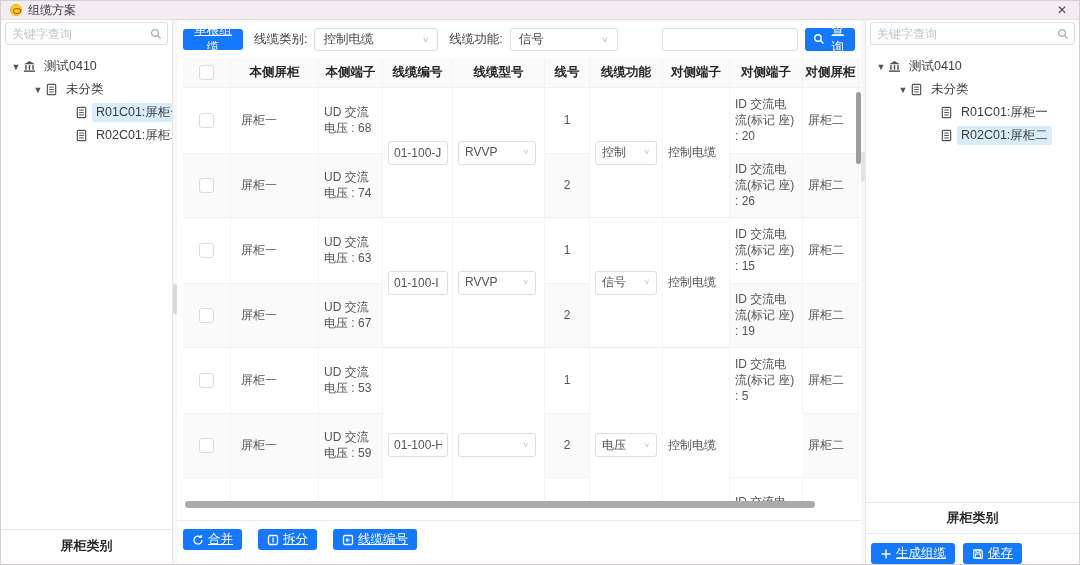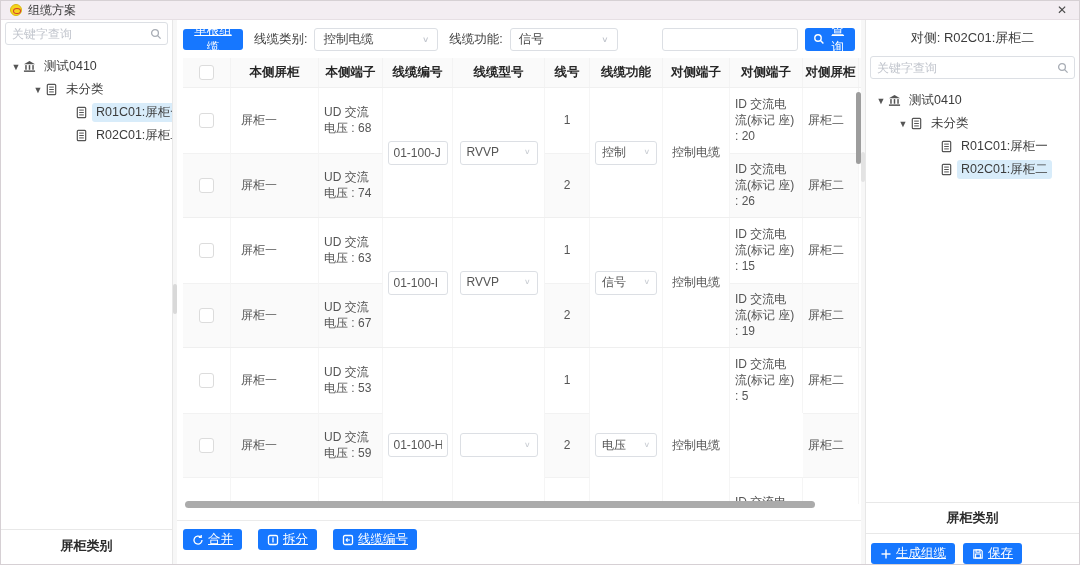--- a/index.html
+++ b/index.html
@@ -60,21 +60,21 @@
   .table-wrap { position:relative; margin:6px 0 0 6px; width:678px; height:452px; overflow:hidden; flex:0 0 452px; }
   .thead { display:grid; height:30px; background:#fafafa; border-bottom:1px solid #f0f0f0; }
   .thead .hc { display:flex; align-items:center; justify-content:center; font-size:12.5px; font-weight:bold; color:#262626; border-right:1px solid #f3f3f3; overflow:hidden; white-space:nowrap; padding:0 3px; }
   .tbody { height:416px; overflow:hidden; }
   .group { display:grid; border-bottom:1px solid #efefef; }
   .cell { display:flex; align-items:center; font-size:12px; color:#555; border-right:1px solid #f5f5f5; padding:0 5px; line-height:1.35; overflow:hidden; }
   .cell.center { justify-content:center; }
   .cell.wrap > span { display:block; width:100%; }
   .cell.stripe { background:#fafafa; }
   .cell.rline { border-top:1px solid #f2f2f2; }
-  .cell.merged { justify-content:center; }
+  .cell.merged { justify-content:flex-start; }
   .checkbox { width:15px; height:15px; border:1px solid #dcdcdc; border-radius:3px; background:#fff; cursor:pointer; }
   .cell-input { width:60px; height:24px; border:1px solid #dcdfe4; border-radius:3px; font-size:12px; color:#555; padding:0 5px; outline:none; font-family:inherit; background:#fff; }
   .mini-select { height:24px; border:1px solid #dcdfe4; border-radius:3px; display:flex; align-items:center; justify-content:space-between; padding:0 6px; font-size:12px; color:#555; background:#fff; cursor:pointer; }
   .mini-select .chev { color:#c8ccd2; font-size:9px; transform:scaleY(.8); }
 
   .vscroll { position:absolute; right:0; top:34px; width:5px; height:72px; background:#9d9d9d; border-radius:3px; }
   .hscroll { position:absolute; left:2px; bottom:2px; width:630px; height:7px; background:#ababab; border-radius:4px; }
 
   .main-footer { border-top:1px solid #ebebeb; margin-top:10px; padding:8px 0 0 6px; display:flex; gap:16px; }
   .bicon { display:inline-flex; width:12px; height:12px; }
@@ -372,24 +372,20 @@
           <span>线缆编号</span>
         </button>
       </div>
     </main>
 
     <div class="splitter sr">
         <span class="grip"></span>
       </div>
 
     <aside class="panel right">
-      <div class="panel-header">
-        <span>对侧:</span>
-        <span>R02C01:屏柜二</span>
-      </div>
       <div class="searchbox">
         <input placeholder="关键字查询" style="">
         <span class="mag">
           <svg width="12" height="12" viewBox="0 0 12 12">
               <circle cx="5" cy="5" r="3.4" fill="none" stroke="currentColor" stroke-width="1.3"></circle>
               <line x1="7.6" y1="7.6" x2="10.6" y2="10.6" stroke="currentColor" stroke-width="1.3"></line>
             </svg>
         </span>
       </div>
       <div class="tree" id="right-tree">

